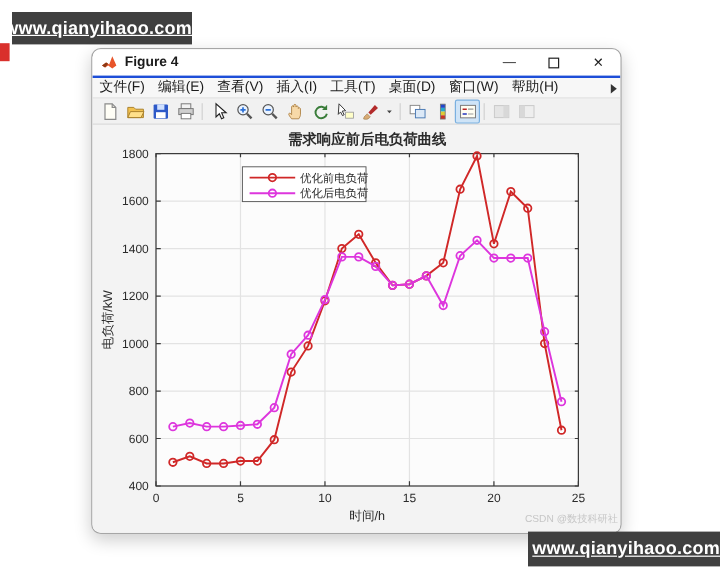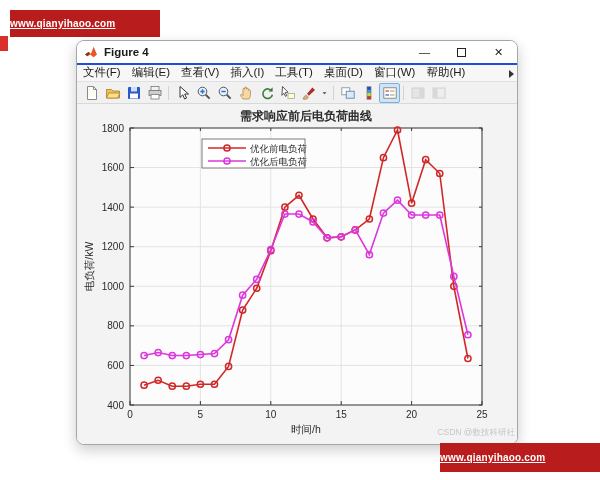--- a/index.html
+++ b/index.html
@@ -1,22 +1,22 @@
 <!DOCTYPE html>
 <html><head>
 <meta charset="utf-8">
 <style>
   * { margin:0; padding:0; box-sizing:border-box; }
   html,body { width:600px; height:480px; background:#ffffff; overflow:hidden;
               font-family:"Liberation Sans", sans-serif; }
   .page { position:relative; width:600px; height:480px; background:#fff; }
 
   
-  .banner { position:absolute; background:#b91c1c; color:#fff; font-weight:bold;
-            font-size:10px; display:flex; align-items:center; justify-content:flex-start;
+  .banner { position:absolute; background:#404040; color:#fff; font-weight:bold;
+            font-size:15px; display:flex; align-items:center; justify-content:flex-end;
             text-decoration:underline; letter-spacing:.2px; }
   .banner-top { left:10px; top:10px; width:150px; height:27px; }
   .banner-bottom { left:440px; top:443px; width:160px; height:29px; }
   .red-accent { position:absolute; left:0; top:36px; width:8px; height:15px; background:#d9302c; }
 
   
   .fig-window { position:absolute; left:76px; top:40px; width:442px; height:405px;
                 background:#fff; border:1px solid #a6a6a6; border-radius:8px;
                 overflow:hidden; box-shadow:0 5px 14px rgba(0,0,0,.20); }
   .titlebar { height:22px; background:#ffffff; display:flex; align-items:center; padding:0 0 0 7px; }

